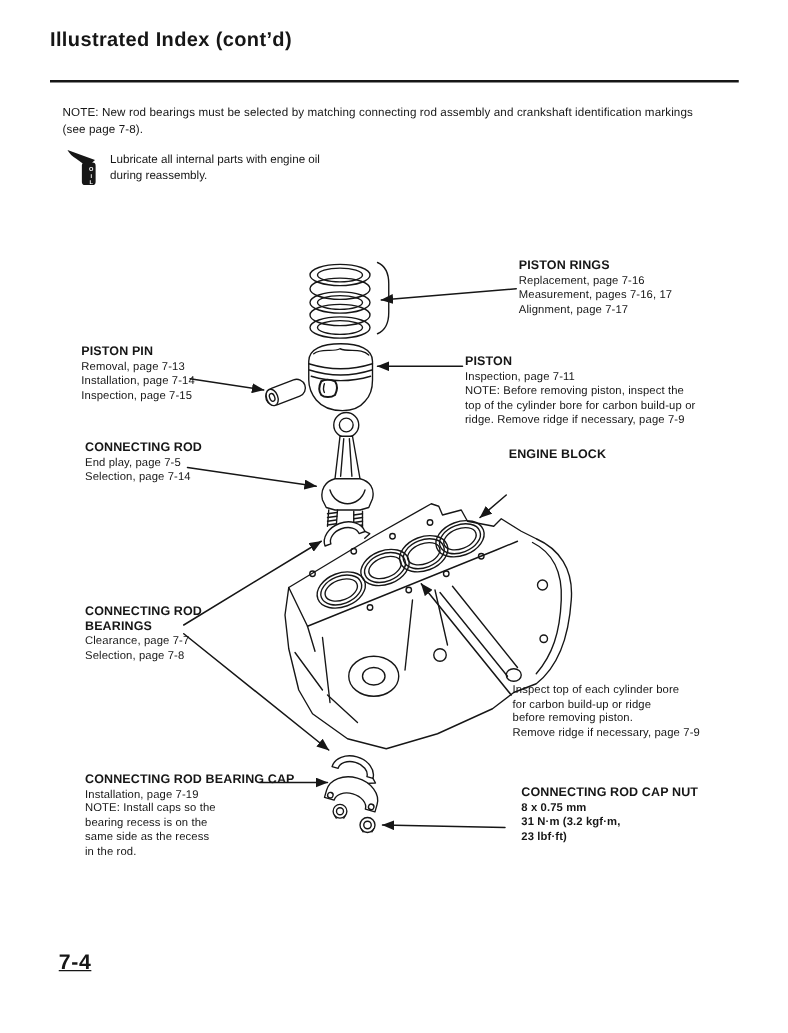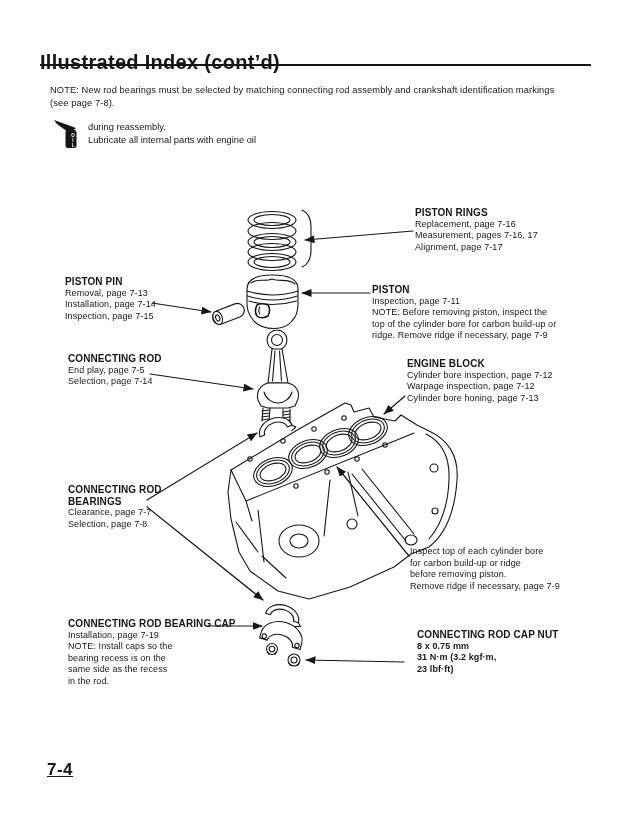--- a/index.html
+++ b/index.html
@@ -2,21 +2,21 @@
 <html><head>
 <meta charset="utf-8">
 <style>
   html,body { margin:0; padding:0; background:#e8e8e8; }
   .page {
     position:relative; width:630px; height:826px; background:#ffffff;
     font-family:"Liberation Sans", sans-serif; color:#161616; overflow:hidden;
     margin:0 auto;
   }
   .art { position:absolute; left:0; top:0; width:630px; height:826px; }
-  .hdr { position:absolute; left:40px; top:24px; font-size:20px; font-weight:bold; letter-spacing:0.3px;margin-top:27px; }
+  .hdr { position:absolute; left:40px; top:24px; font-size:16px; font-weight:bold; letter-spacing:0.3px; }
   .rule { position:absolute; left:40px; top:64px; width:551px; height:2px; background:#161616; }
   .note { position:absolute; left:50px; top:84px; font-size:9.3px; line-height:13px; letter-spacing:0.1px; }
   .oilnote { position:absolute; left:88px; top:121px; font-size:9.3px; line-height:13px; }
   .oil-label { position:absolute; left:67.5px; top:133px; width:7px; color:#ffffff;
     font-size:4.5px; font-weight:bold; line-height:4.6px; writing-mode:vertical-rl; text-orientation:upright; }
   .lbl { position:absolute; font-size:9px; line-height:11.6px; letter-spacing:0.1px; }
   .lbl .t { font-weight:bold; font-size:10px; }
   .lbl .b { font-weight:bold; }
   .l-rings   { left:415px; top:207px; }
   .l-pin     { left:65px;  top:276px; }
@@ -177,22 +177,22 @@
 
   <div class="hdr">Illustrated Index (cont’d)</div>
   <div class="rule"></div>
 
   <div class="note">
       <div>NOTE: New rod bearings must be selected by matching connecting rod assembly and crankshaft identification markings</div>
       <div>(see page 7-8).</div>
     </div>
 
   <div class="oilnote">
+      <div>Lubricate all internal parts with engine oil</div>
       <div>during reassembly.</div>
-      <div>Lubricate all internal parts with engine oil</div>
     </div>
   <div class="oil-label">OIL</div>
 
   <div class="lbl l-rings">
     <div class="t">PISTON RINGS</div>
     <div>
         <div>Replacement, page 7-16</div>
         <div>Measurement, pages 7-16, 17</div>
         <div>Alignment, page 7-17</div>
       </div>
@@ -222,25 +222,20 @@
         <div>CONNECTING ROD</div>
       </div>
     <div>
         <div>End play, page 7-5</div>
         <div>Selection, page 7-14</div>
       </div>
   </div>
 
   <div class="lbl l-engine">
     <div class="t">ENGINE BLOCK</div>
-    <div>
-        <div>Cylinder bore inspection, page 7-12</div>
-        <div>Warpage inspection, page 7-12</div>
-        <div>Cylinder bore honing, page 7-13</div>
-      </div>
   </div>
 
   <div class="lbl l-brgs">
     <div class="t">
         <div>CONNECTING ROD</div>
         <div>BEARINGS</div>
       </div>
     <div>
         <div>Clearance, page 7-7</div>
         <div>Selection, page 7-8</div>

